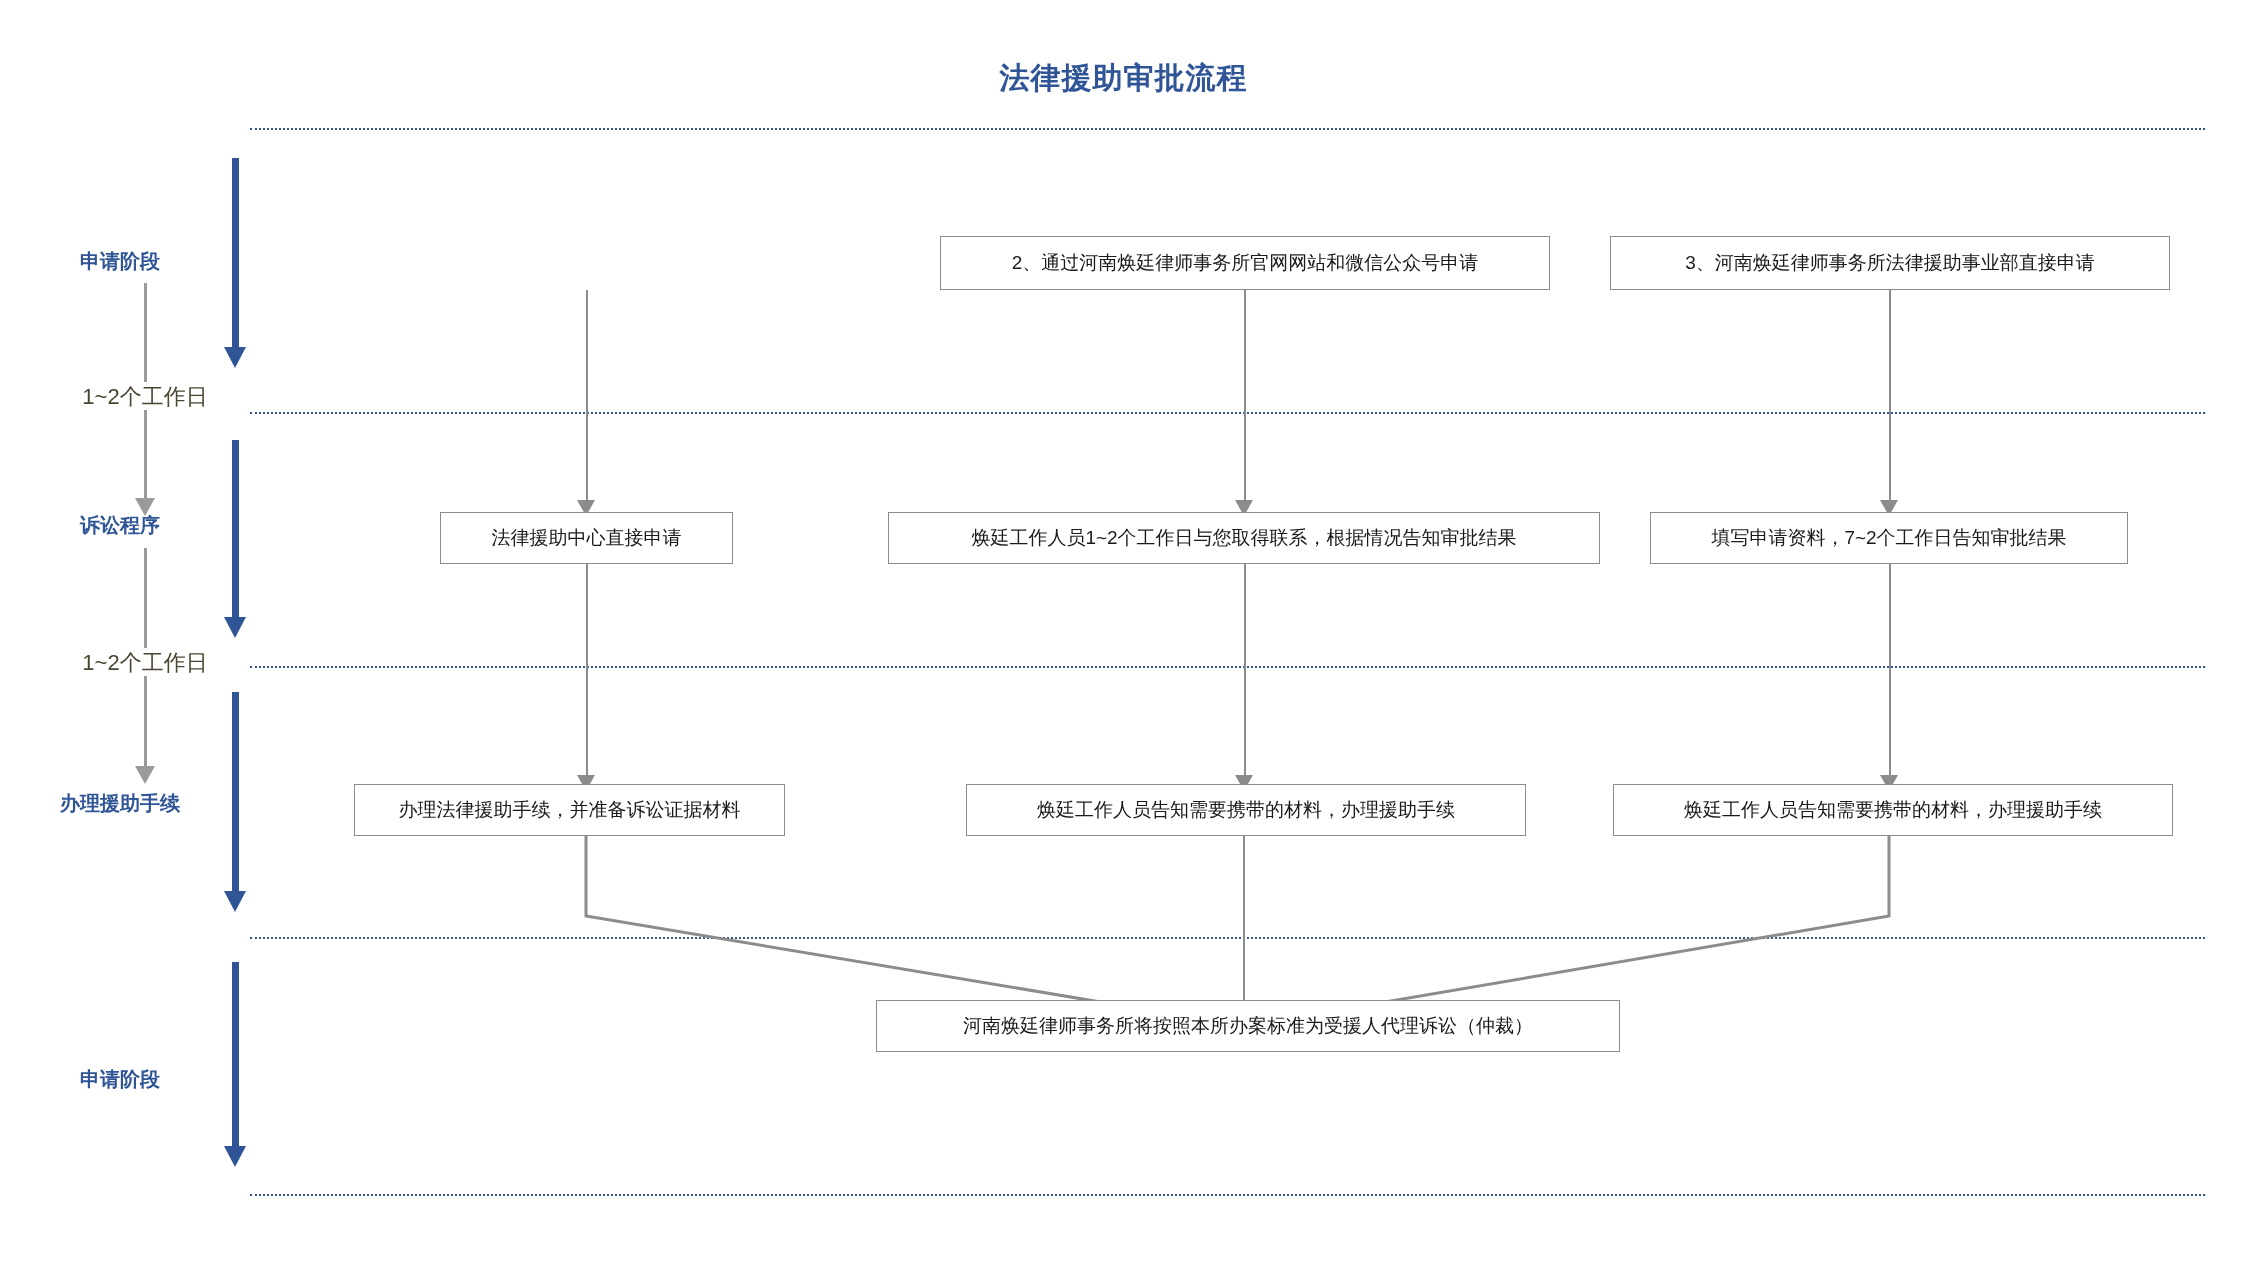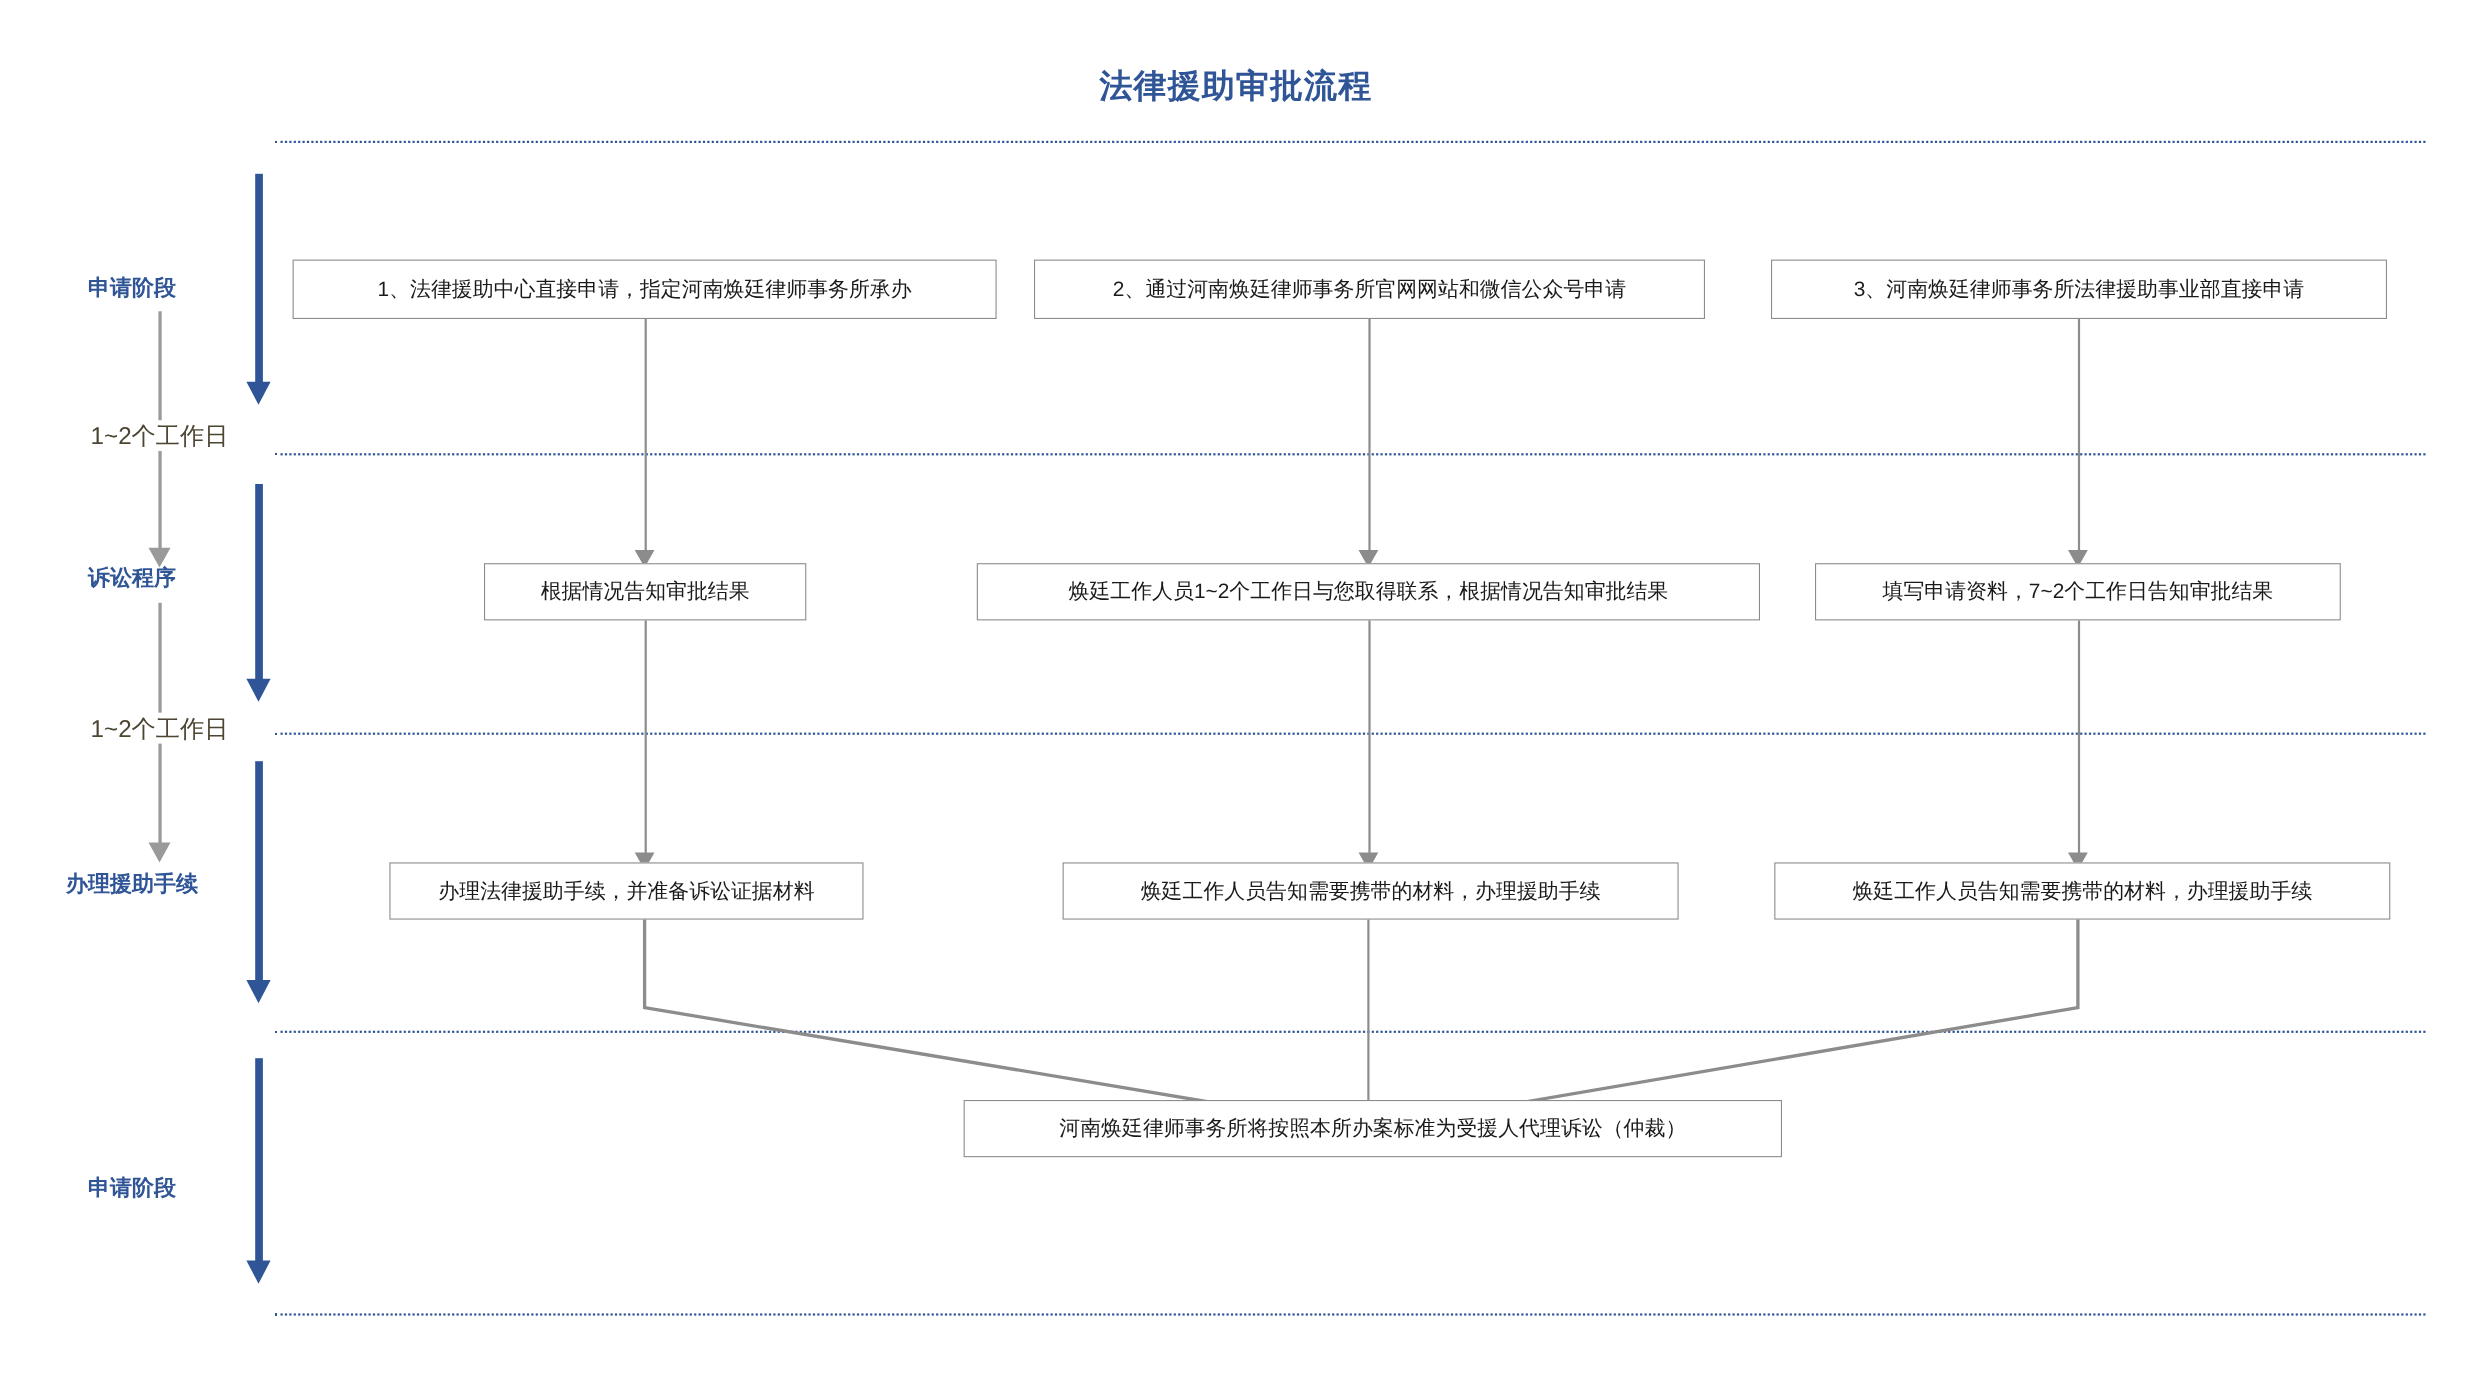--- a/index.html
+++ b/index.html
@@ -161,34 +161,33 @@
   <div class="dur-line" style="top:283px; height:105px;"></div>
   <div class="dur-label" style="left:62px; top:382px; width:166px;">1~2个工作日</div>
   <div class="dur-line" style="top:410px; height:90px;"></div>
   <div class="dur-arrowhead" style="top:498px;"></div>
 
   <div class="dur-line" style="top:548px; height:100px;"></div>
   <div class="dur-label" style="left:62px; top:648px; width:166px;">1~2个工作日</div>
   <div class="dur-line" style="top:676px; height:92px;"></div>
   <div class="dur-arrowhead" style="top:766px;"></div>
 
-  <div class="node" style="left:266px; top:236px; width:640px; height:54px;">1、法律援助中心直接申请，指定河南焕廷律师事务所承办</div>
   <div class="node" style="left:940px; top:236px; width:610px; height:54px;">2、通过河南焕廷律师事务所官网网站和微信公众号申请</div>
   <div class="node" style="left:1610px; top:236px; width:560px; height:54px;">3、河南焕廷律师事务所法律援助事业部直接申请</div>
 
   <div class="vline" style="left:586px; top:290px; height:214px;"></div>
   <div class="vhead" style="left:577px; top:500px;"></div>
 
   <div class="vline" style="left:1244px; top:290px; height:214px;"></div>
   <div class="vhead" style="left:1235px; top:500px;"></div>
 
   <div class="vline" style="left:1889px; top:290px; height:214px;"></div>
   <div class="vhead" style="left:1880px; top:500px;"></div>
 
-  <div class="node" style="left:440px; top:512px; width:293px; height:52px;">根据情况告知审批结果</div>
+  <div class="node" style="left:440px; top:512px; width:293px; height:52px;">法律援助中心直接申请</div>
   <div class="node" style="left:888px; top:512px; width:712px; height:52px;">焕廷工作人员1~2个工作日与您取得联系，根据情况告知审批结果</div>
   <div class="node" style="left:1650px; top:512px; width:478px; height:52px;">填写申请资料，7~2个工作日告知审批结果</div>
 
   <div class="vline" style="left:586px; top:564px; height:216px;"></div>
   <div class="vhead" style="left:577px; top:775px;"></div>
 
   <div class="vline" style="left:1244px; top:564px; height:216px;"></div>
   <div class="vhead" style="left:1235px; top:775px;"></div>
 
   <div class="vline" style="left:1889px; top:564px; height:216px;"></div>

